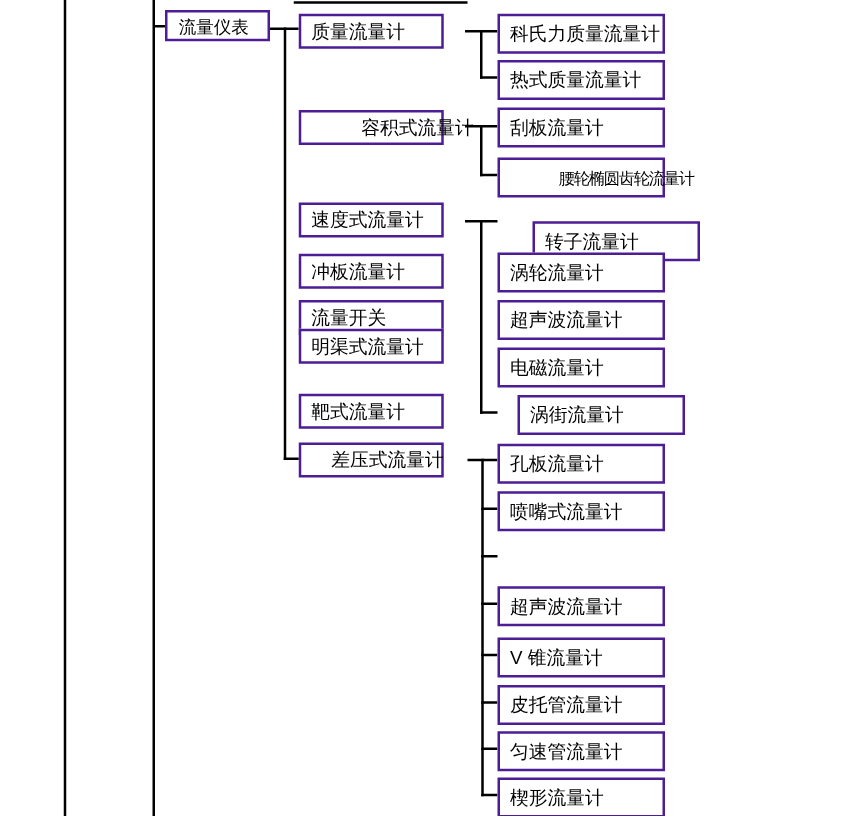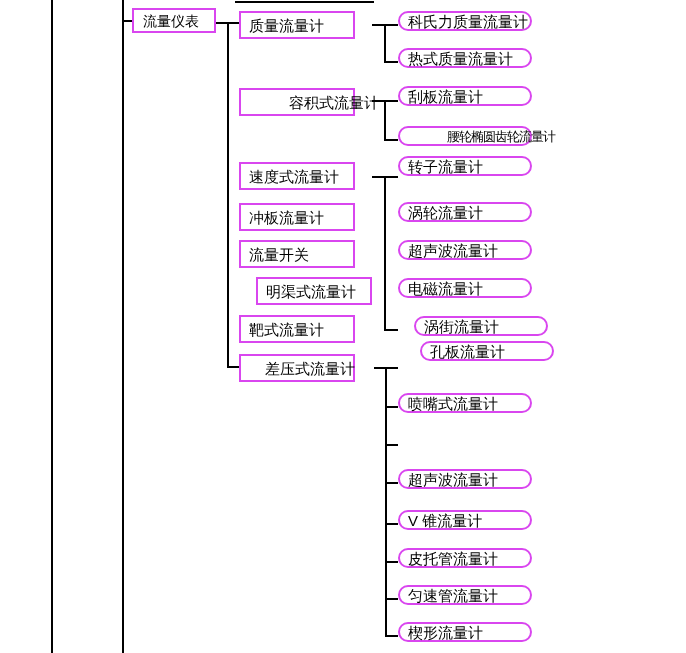--- a/index.html
+++ b/index.html
@@ -3,28 +3,28 @@
 <meta charset="utf-8">
 <style>
   html,body{margin:0;padding:0;background:#ffffff;}
   .canvas{
     position:relative;width:686px;height:653px;background:#ffffff;
     font-family:"Liberation Sans","DejaVu Sans",sans-serif;
     color:#000;overflow:hidden;
   }
   .vline,.hline{position:absolute;background:#000000;}
   .node{
-    position:absolute;box-sizing:border-box;border:2px solid #d946ef;
+    position:absolute;box-sizing:border-box;border:2px solid #4c1d95;
     background:#ffffff;display:flex;align-items:center;
     padding-left:8px;font-size:15px;color:#000000;white-space:nowrap;
     line-height:1;
   }
   .root{font-size:14px;padding-left:9px;}
   .mid{left:239px;width:116px;height:28px;}
-  .leaf{left:398px;width:134px;height:20px;border-radius:10px;}
+  .leaf{left:398px;width:134px;height:32px;}
   .condensed{font-size:13px;letter-spacing:-1px;}
 </style>
 </head>
 <body>
 
 <div class="canvas">
 
   <div class="vline" style="left:51px;top:0;width:2px;height:653px;"></div>
   <div class="vline" style="left:122px;top:0;width:2px;height:653px;"></div>
 
@@ -57,37 +57,37 @@
   <div class="hline" style="left:385px;top:598px;width:13px;height:2px;"></div>
   <div class="hline" style="left:385px;top:635px;width:13px;height:2px;"></div>
 
   <div class="node root" style="left:132px;top:8px;width:84px;height:25px;">流量仪表</div>
 
   <div class="node mid" style="top:11px;">质量流量计</div>
   <div class="node mid" style="top:88px;padding-left:48px;">容积式流量计</div>
   <div class="node mid" style="top:162px;">速度式流量计</div>
   <div class="node mid" style="top:203px;">冲板流量计</div>
   <div class="node mid" style="top:240px;">流量开关</div>
-  <div class="node mid" style="top:277px;margin-left:17px;">明渠式流量计</div>
+  <div class="node mid" style="top:263px;">明渠式流量计</div>
   <div class="node mid" style="top:315px;">靶式流量计</div>
   <div class="node mid" style="top:354px;padding-left:24px;">差压式流量计</div>
 
   <div class="node leaf" style="top:11px;">科氏力质量流量计</div>
   <div class="node leaf" style="top:48px;">热式质量流量计</div>
 
   <div class="node leaf" style="top:86px;">刮板流量计</div>
   <div class="node leaf condensed" style="top:126px;padding-left:47px;">腰轮椭圆齿轮流量计</div>
 
-  <div class="node leaf" style="top:156px;">转子流量计</div>
+  <div class="node leaf" style="top:177px;margin-left:28px;">转子流量计</div>
   <div class="node leaf" style="top:202px;">涡轮流量计</div>
   <div class="node leaf" style="top:240px;">超声波流量计</div>
   <div class="node leaf" style="top:278px;">电磁流量计</div>
   <div class="node leaf" style="top:316px;margin-left:16px;">涡街流量计</div>
 
-  <div class="node leaf" style="top:341px;margin-left:22px;">孔板流量计</div>
+  <div class="node leaf" style="top:355px;">孔板流量计</div>
   <div class="node leaf" style="top:393px;">喷嘴式流量计</div>
   <div class="node leaf" style="top:469px;">超声波流量计</div>
   <div class="node leaf" style="top:510px;">V 锥流量计</div>
   <div class="node leaf" style="top:548px;">皮托管流量计</div>
   <div class="node leaf" style="top:585px;">匀速管流量计</div>
   <div class="node leaf" style="top:622px;">楔形流量计</div>
 
 </div>
 
 </body></html>

